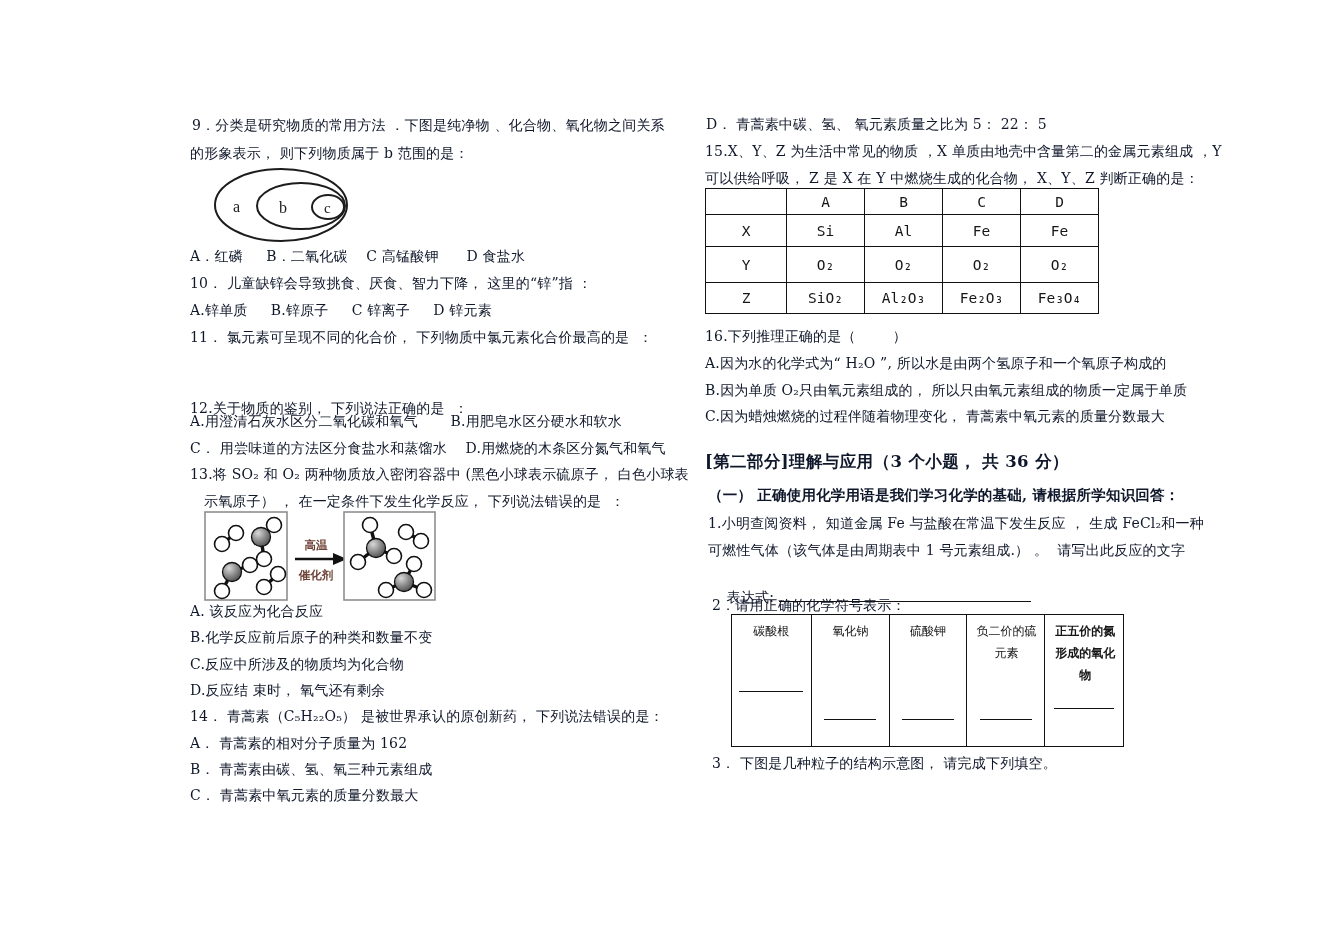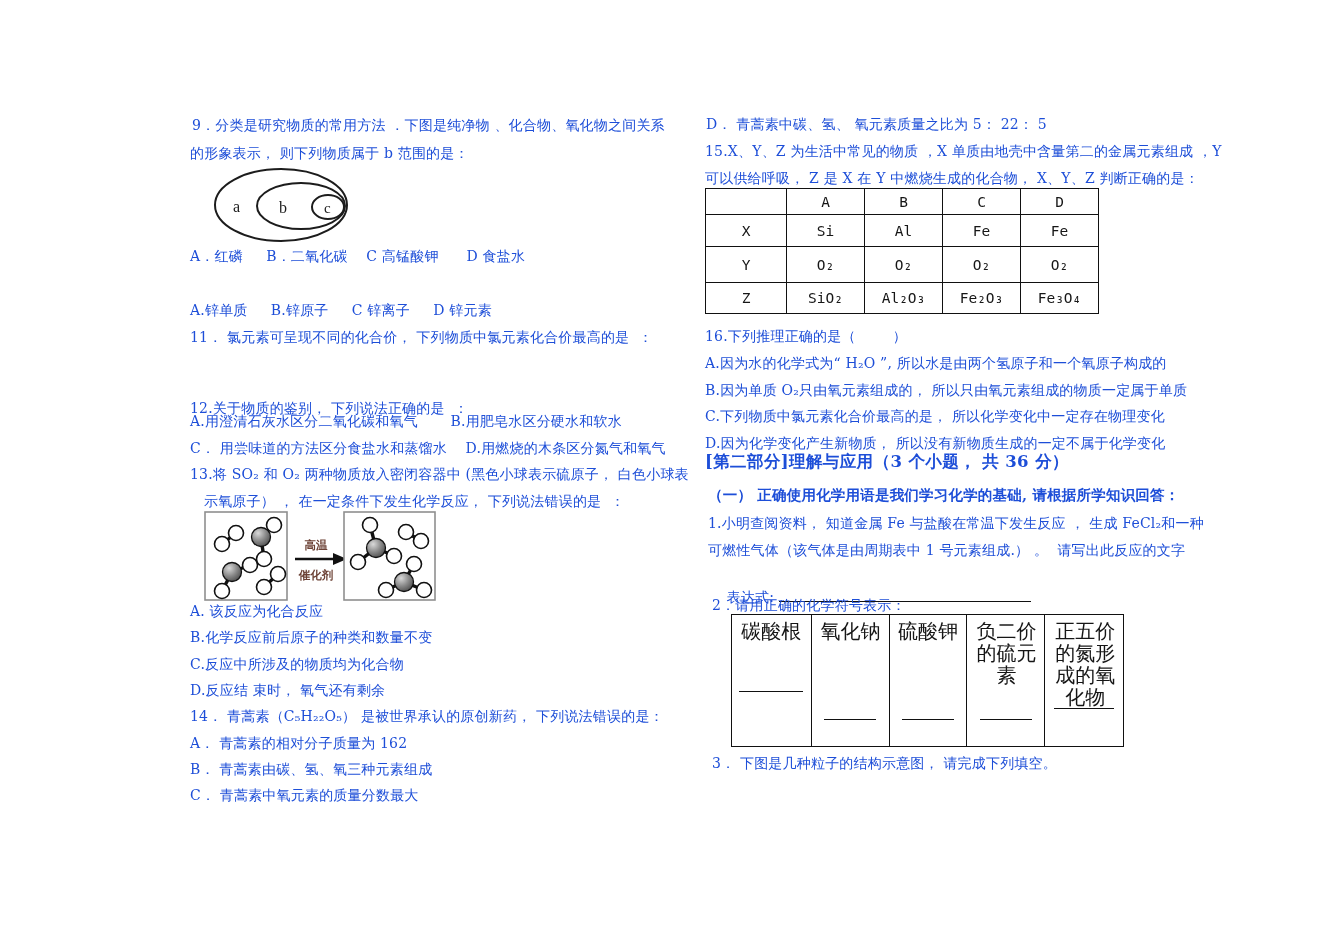--- a/index.html
+++ b/index.html
@@ -3,21 +3,21 @@
 <meta charset="utf-8">
 <style>
   html,body{margin:0;padding:0;background:#e8e8e8;}
   #page{
     position:relative;width:1323px;height:936px;background:#ffffff;
     font-family:"DejaVu Serif","Liberation Serif",serif;color:#161616;
     overflow:hidden;
   }
   .ln{
     position:absolute;font-size:14px;line-height:20px;white-space:pre;
-    color:#1d4ed8;letter-spacing:0.2px;text-align:right;
+    color:#0f172a;letter-spacing:0.2px;text-align:right;
   }
   .heading{font-size:16.5px;font-weight:700;letter-spacing:0.4px;}
   .subhead{font-size:14.5px;font-weight:700;}
   .uline{
     display:inline-block;width:252px;border-bottom:1.5px solid #111;
     height:14px;vertical-align:baseline;
   }
   svg{position:absolute;}
   
   table.t1{
@@ -30,24 +30,24 @@
   table.t1 .c0{width:80px;} table.t1 .c{width:77px;}
   table.t1 tr.r0 td{height:25px;} table.t1 tr.r1 td{height:31px;}
   table.t1 tr.r2 td{height:35px;} table.t1 tr.r3 td{height:30px;}
   
   .t2{
     position:absolute;left:731px;top:614px;width:393px;height:133px;
     display:flex;border:1.5px solid #111;box-sizing:border-box;
   }
   .t2cell{
     position:relative;border-right:1.5px solid #111;box-sizing:border-box;
-    font-size:20px;line-height:22px;
+    font-size:12px;line-height:22px;
   }
   .t2cell:last-child{border-right:none;}
-  .t2c0{width:80px;} .t2c1{width:79px;} .t2c2{width:77px;} .t2c3{width:79px;} .t2c4{width:78px;}
+  .t2c0{width:80px;} .t2c1{width:79px;} .t2c2{width:77px;} .t2c3{width:79px;} .t2c4{width:78px;font-weight:bold;}
   .t2label{padding:5px 3px 0 3px;text-align:center;}
   .t2c3 .t2label,.t2c4 .t2label{text-align:center;padding-left:5px;}
   .t2blank{
     position:absolute;left:50%;transform:translateX(-50%);
     border-bottom:1.5px solid #111;height:0;
   }
   .b1{top:76px;width:64px;} .b2{top:104px;width:52px;}
   .b3{top:104px;width:52px;} .b4{top:104px;width:52px;} .b5{top:93px;width:60px;}
 </style>
 </head>
@@ -62,20 +62,21 @@
     <ellipse cx="76" cy="41" rx="66" ry="36" fill="none" stroke="#1c1c1c" stroke-width="2"></ellipse>
     <ellipse cx="96" cy="42" rx="44" ry="23" fill="none" stroke="#1c1c1c" stroke-width="2"></ellipse>
     <ellipse cx="123" cy="43" rx="16" ry="12" fill="none" stroke="#1c1c1c" stroke-width="2"></ellipse>
     <text x="28" y="48" font-size="16" font-family="Liberation Serif, serif" fill="#1c1c1c">a</text>
     <text x="74" y="49" font-size="16" font-family="Liberation Serif, serif" fill="#1c1c1c">b</text>
     <text x="119" y="49" font-size="15" font-family="Liberation Serif, serif" fill="#1c1c1c">c</text>
   </svg>
 
   <div class="ln" style="left:190px;top:246px">A．红磷     B．二氧化碳    C 高锰酸钾      D 食盐水</div>
 
+  <div class="ln" style="left:190px;top:273px">10． 儿童缺锌会导致挑食、厌食、智力下降， 这里的“锌”指 ：</div>
   <div class="ln" style="left:190px;top:300px">A.锌单质     B.锌原子     C 锌离子     D 锌元素</div>
 
   <div class="ln" style="left:190px;top:327px">11． 氯元素可呈现不同的化合价， 下列物质中氯元素化合价最高的是  ：</div>
 
   <div class="ln" style="left:190px;top:398px">12.关于物质的鉴别， 下列说法正确的是  ：</div>
   <div class="ln" style="left:190px;top:411px">A.用澄清石灰水区分二氧化碳和氧气       B.用肥皂水区分硬水和软水</div>
   <div class="ln" style="left:190px;top:438px">C． 用尝味道的方法区分食盐水和蒸馏水    D.用燃烧的木条区分氮气和氧气</div>
 
   <div class="ln" style="left:190px;top:464px">13.将 SO₂ 和 O₂ 两种物质放入密闭容器中 (黑色小球表示硫原子， 白色小球表</div>
   <div class="ln" style="left:190px;top:491px">   示氧原子） ， 在一定条件下发生化学反应， 下列说法错误的是  ：</div>
@@ -189,22 +190,21 @@
       <td>Al₂O₃</td>
       <td>Fe₂O₃</td>
       <td>Fe₃O₄</td>
     </tr>
   </tbody>
     </table>
 
   <div class="ln" style="left:705px;top:326px">16.下列推理正确的是（        ）</div>
   <div class="ln" style="left:705px;top:353px">A.因为水的化学式为“ H₂O ”, 所以水是由两个氢原子和一个氧原子构成的</div>
   <div class="ln" style="left:705px;top:380px">B.因为单质 O₂只由氧元素组成的， 所以只由氧元素组成的物质一定属于单质</div>
-  <div class="ln" style="left:705px;top:406px">C.下列物质中氯元素化合价最高的是， 所以化学变化中一定存在物理变化</div>
-  <div class="ln" style="left:705px;top:433px">D.因为化学变化产生新物质， 所以没有新物质生成的一定不属于化学变化</div>
+  <div class="ln" style="left:705px;top:406px">C.因为蜡烛燃烧的过程伴随着物理变化， 青蒿素中氧元素的质量分数最大</div>
 
   <div class="ln heading" style="left:705px;top:452px">[第二部分]理解与应用（3 个小题， 共 36 分）</div>
   <div class="ln subhead" style="left:708px;top:485px">（一） 正确使用化学用语是我们学习化学的基础, 请根据所学知识回答：</div>
 
   <div class="ln" style="left:708px;top:513px">1.小明查阅资料， 知道金属 Fe 与盐酸在常温下发生反应 ， 生成 FeCl₂和一种</div>
   <div class="ln" style="left:708px;top:540px">可燃性气体（该气体是由周期表中 1 号元素组成.） 。  请写出此反应的文字</div>
   <div class="ln" style="left:708px;top:567px">
     <span>表达式: </span><span class="uline"></span>
   </div>
 

